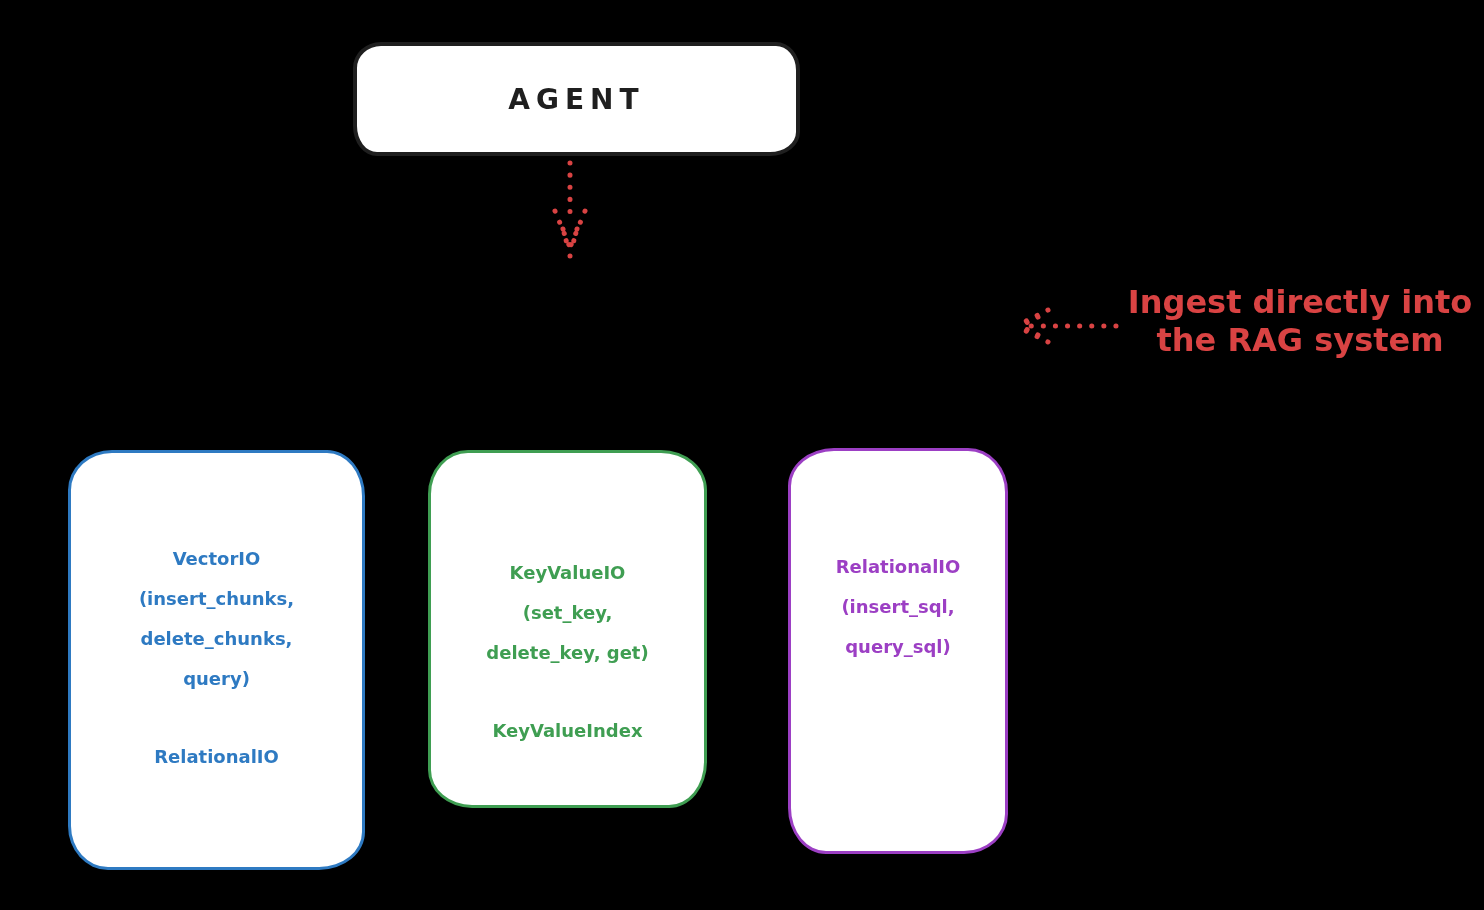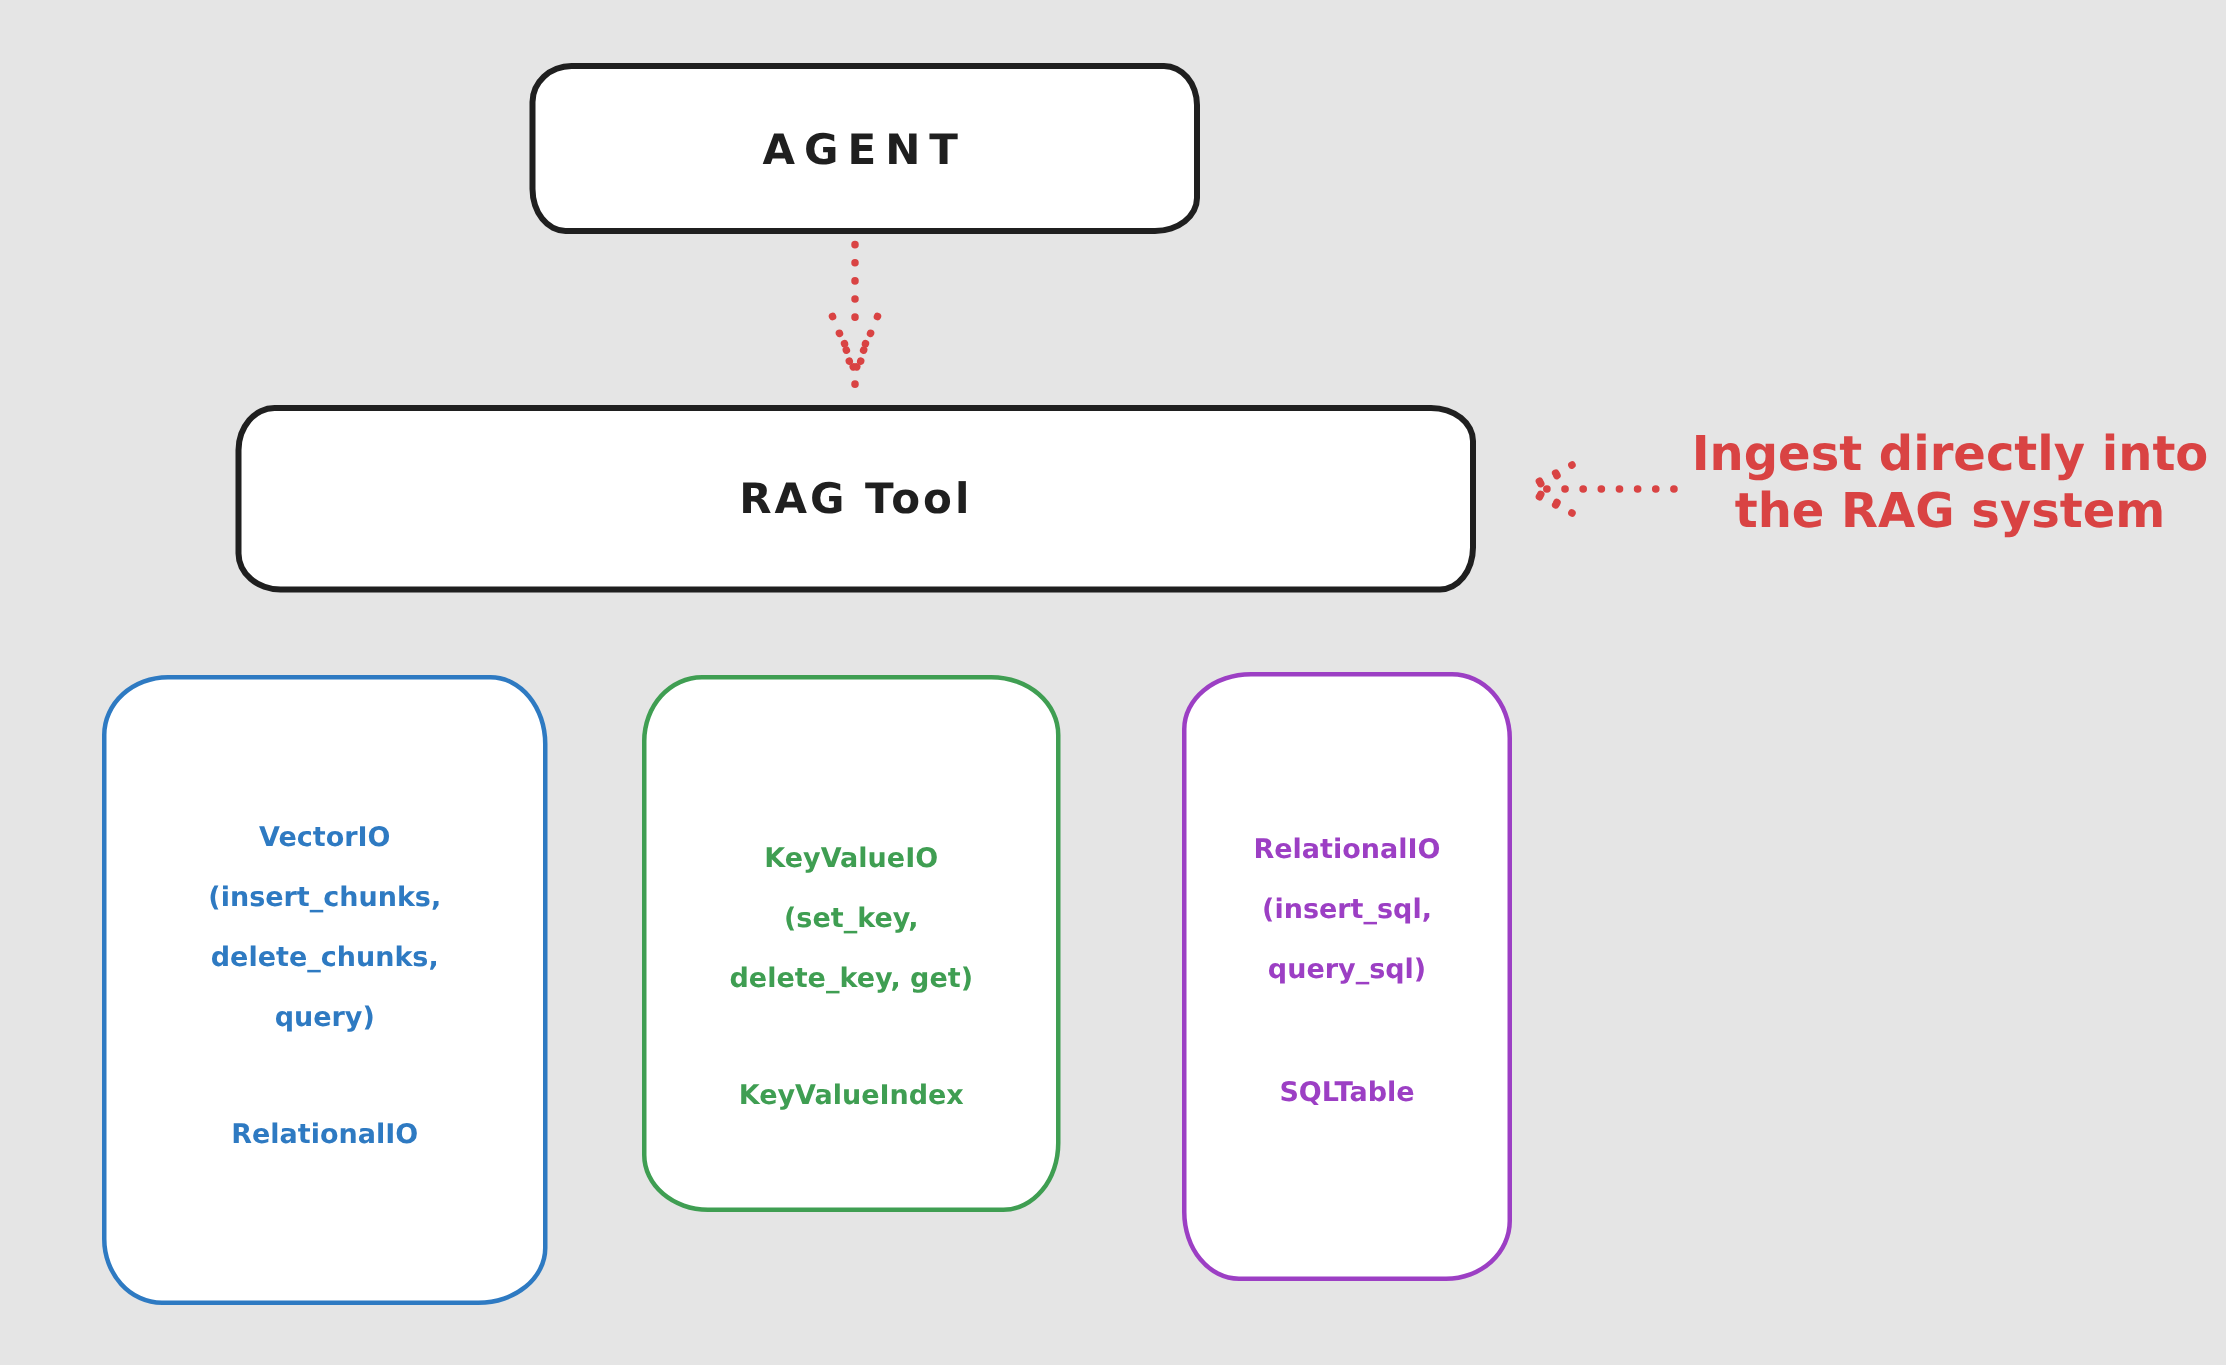--- a/index.html
+++ b/index.html
@@ -1,20 +1,20 @@
 <!DOCTYPE html>
 <html><head>
 <meta charset="utf-8">
 <style>
   html, body { margin: 0; padding: 0; background: #ffffff; }
   .stage {
     position: relative;
     width: 1484px;
     height: 910px;
-    background: #e5e5e5;
+    background: #000000;
     font-family: "DejaVu Sans", "Liberation Sans", sans-serif;
     overflow: hidden;
   }
   .node {
     position: absolute;
     display: flex;
     align-items: center;
     justify-content: center;
     background: #ffffff;
     box-sizing: border-box;
@@ -89,23 +89,20 @@
     <g stroke="#d94343" stroke-width="5" stroke-linecap="round" fill="none" stroke-dasharray="0.1 12">
       <path d="M22 4 L22 64"></path>
       <path d="M7 52 L21 86"></path>
       <path d="M37 52 L23 86"></path>
       <path d="M15 70 L21 92"></path>
       <path d="M29 70 L23 92"></path>
       <path d="M22 97 L22 98"></path>
     </g>
   </svg>
 
-  <div class="node node-rag">
-    <span class="label">RAG Tool</span>
-  </div>
 
   <svg class="arrow-svg" style="left:1012px; top:300px;" width="112" height="52" viewBox="0 0 112 52">
     <g stroke="#d94343" stroke-width="5" stroke-linecap="round" fill="none" stroke-dasharray="0.1 12">
       <path d="M104 26 L14 26"></path>
       <path d="M36 10 L8 24"></path>
       <path d="M36 42 L8 28"></path>
       <path d="M26 17 L10 25"></path>
       <path d="M26 35 L10 27"></path>
     </g>
   </svg>
@@ -127,16 +124,15 @@
     <div class="title">KeyValueIO</div>
     <div class="methods">(set_key,
 delete_key, get)</div>
     <div class="index-name">KeyValueIndex</div>
   </div>
 
   <div class="card card-relational">
     <div class="title">RelationalIO</div>
     <div class="methods">(insert_sql,
 query_sql)</div>
-    <div class="index-name">SQLTable</div>
   </div>
 
 </div>
 
 </body></html>

